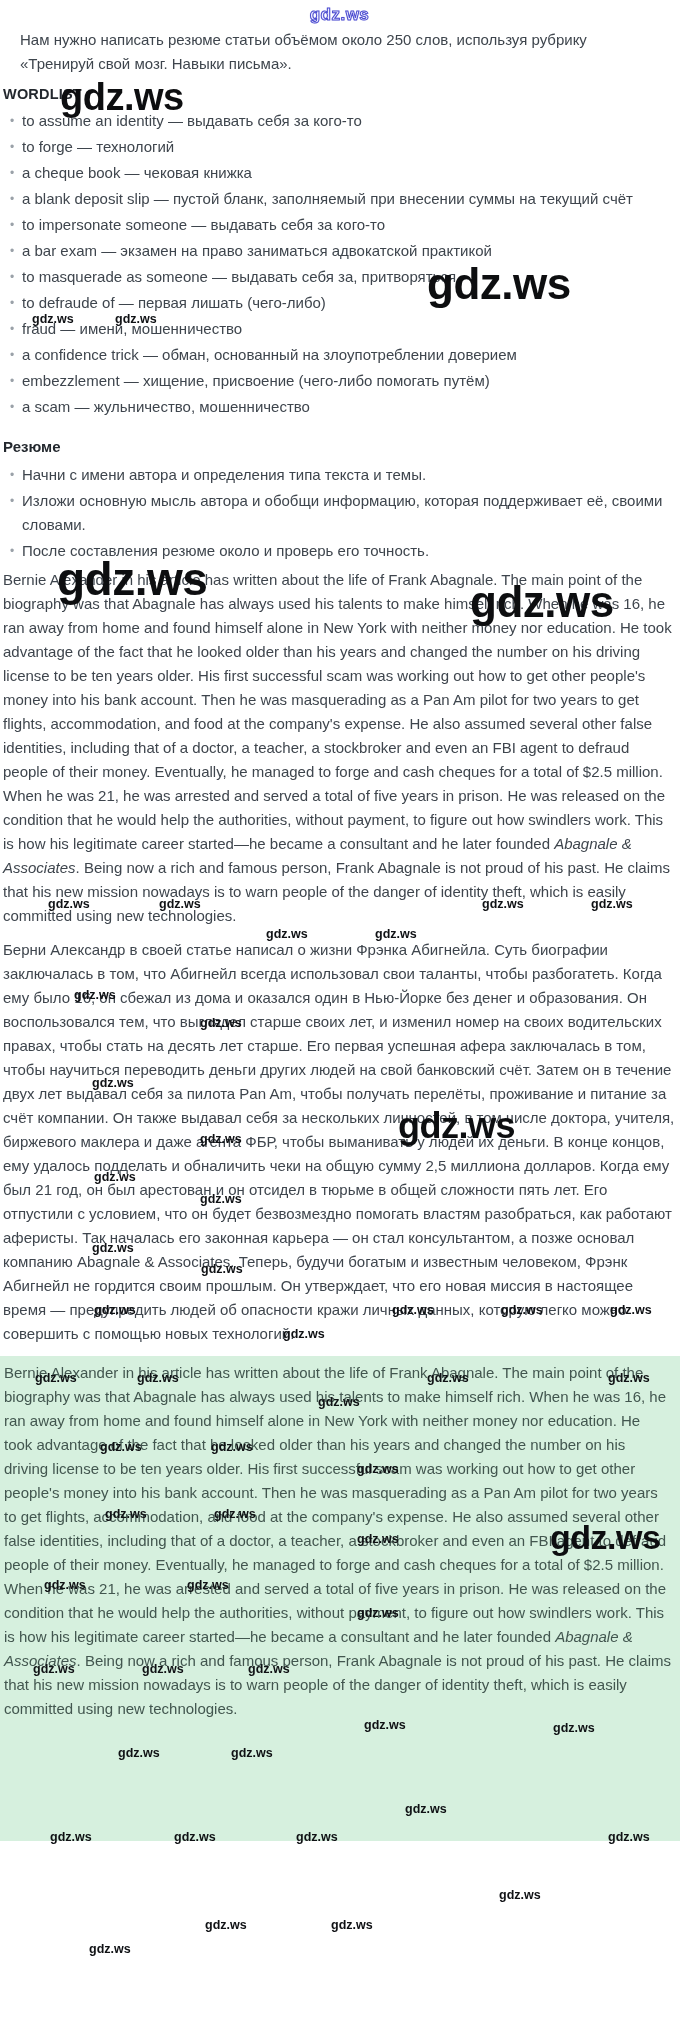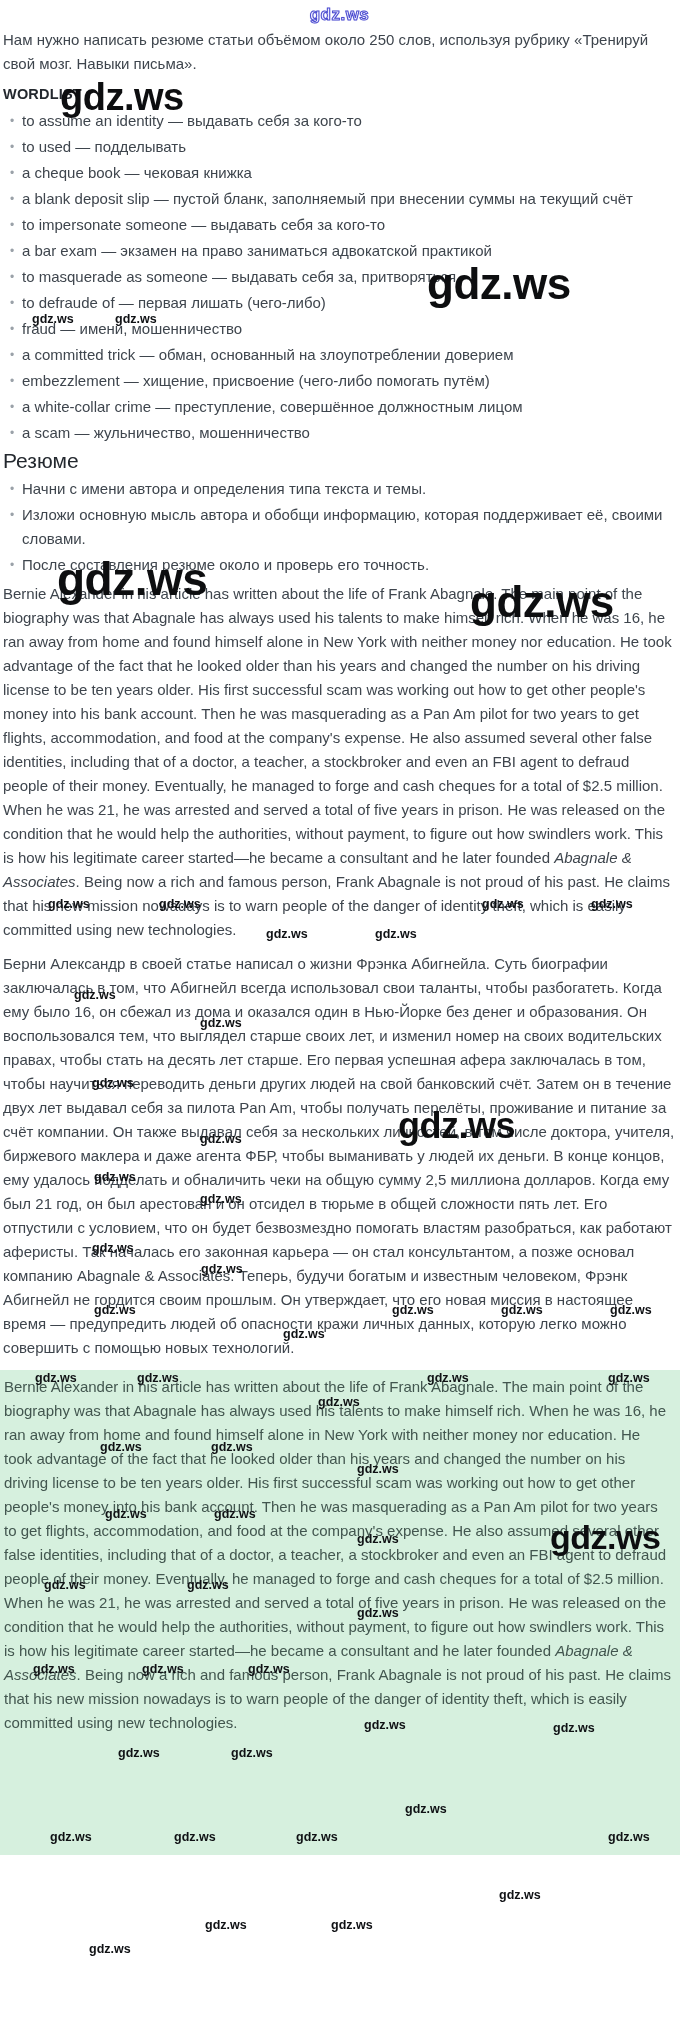--- a/index.html
+++ b/index.html
@@ -21,32 +21,32 @@
     text-align:center;
     font-weight:700;
     font-size:17px;
     letter-spacing:.5px;
     padding-top:3px;
     height:23px;
     color:#eef;
     -webkit-text-stroke:1px #4d4dd0;
     text-shadow:0 0 1px #4d4dd0;
   }
-  .intro{margin:2px 0 6px;}
+  .intro{margin:2px 17px 6px;}
   .wordlist-title{
     margin:6px 0 3px;
     font-size:14.5px;
     font-weight:800;
     letter-spacing:.2px;
     color:#23282e;
   }
   .summary-title{
-    margin:4px 0 4px;
-    font-size:21px;
-    font-weight:400;
+    margin:16px 0 4px;
+    font-size:15px;
+    font-weight:700;
     color:#23282e;
   }
   ul.blist{list-style:none;margin:0 0 2px;padding:0;}
   ul.blist li{
     position:relative;
     padding-left:19px;
     margin:0 0 2px;
   }
   ul.blist li::before{
     content:"•";
@@ -86,31 +86,30 @@
 <div class="page">
 
   <div class="wm-top">gdz.ws</div>
 
   <p class="intro">Нам нужно написать резюме статьи объёмом около 250 слов, используя рубрику «Тренируй свой мозг. Навыки письма».</p>
 
   <h2 class="wordlist-title">WORDLIST</h2>
 
   <ul class="blist">
       <li>to assume an identity — выдавать себя за кого-то</li>
-      <li>to used — подделывать</li>
+      <li>to forge — технологий</li>
       <li>a cheque book — чековая книжка</li>
       <li>a blank deposit slip — пустой бланк, заполняемый при внесении суммы на текущий счёт</li>
       <li>to impersonate someone — выдавать себя за кого-то</li>
       <li>a bar exam — экзамен на право заниматься адвокатской практикой</li>
       <li>to masquerade as someone — выдавать себя за, притворяться</li>
       <li>to defraude of — первая лишать (чего-либо)</li>
       <li>fraud — имени, мошенничество</li>
-      <li>a committed trick — обман, основанный на злоупотреблении доверием</li>
+      <li>a confidence trick — обман, основанный на злоупотреблении доверием</li>
       <li>embezzlement — хищение, присвоение (чего-либо помогать путём)</li>
-      <li>a white-collar crime — преступление, совершённое должностным лицом</li>
       <li>a scam — жульничество, мошенничество</li>
     </ul>
 
   <h3 class="summary-title">Резюме</h3>
 
   <ul class="blist">
       <li>Начни с имени автора и определения типа текста и темы.</li>
       <li>Изложи основную мысль автора и обобщи информацию, которая поддерживает её, своими словами.</li>
       <li>После составления резюме около и проверь его точность.</li>
     </ul>

